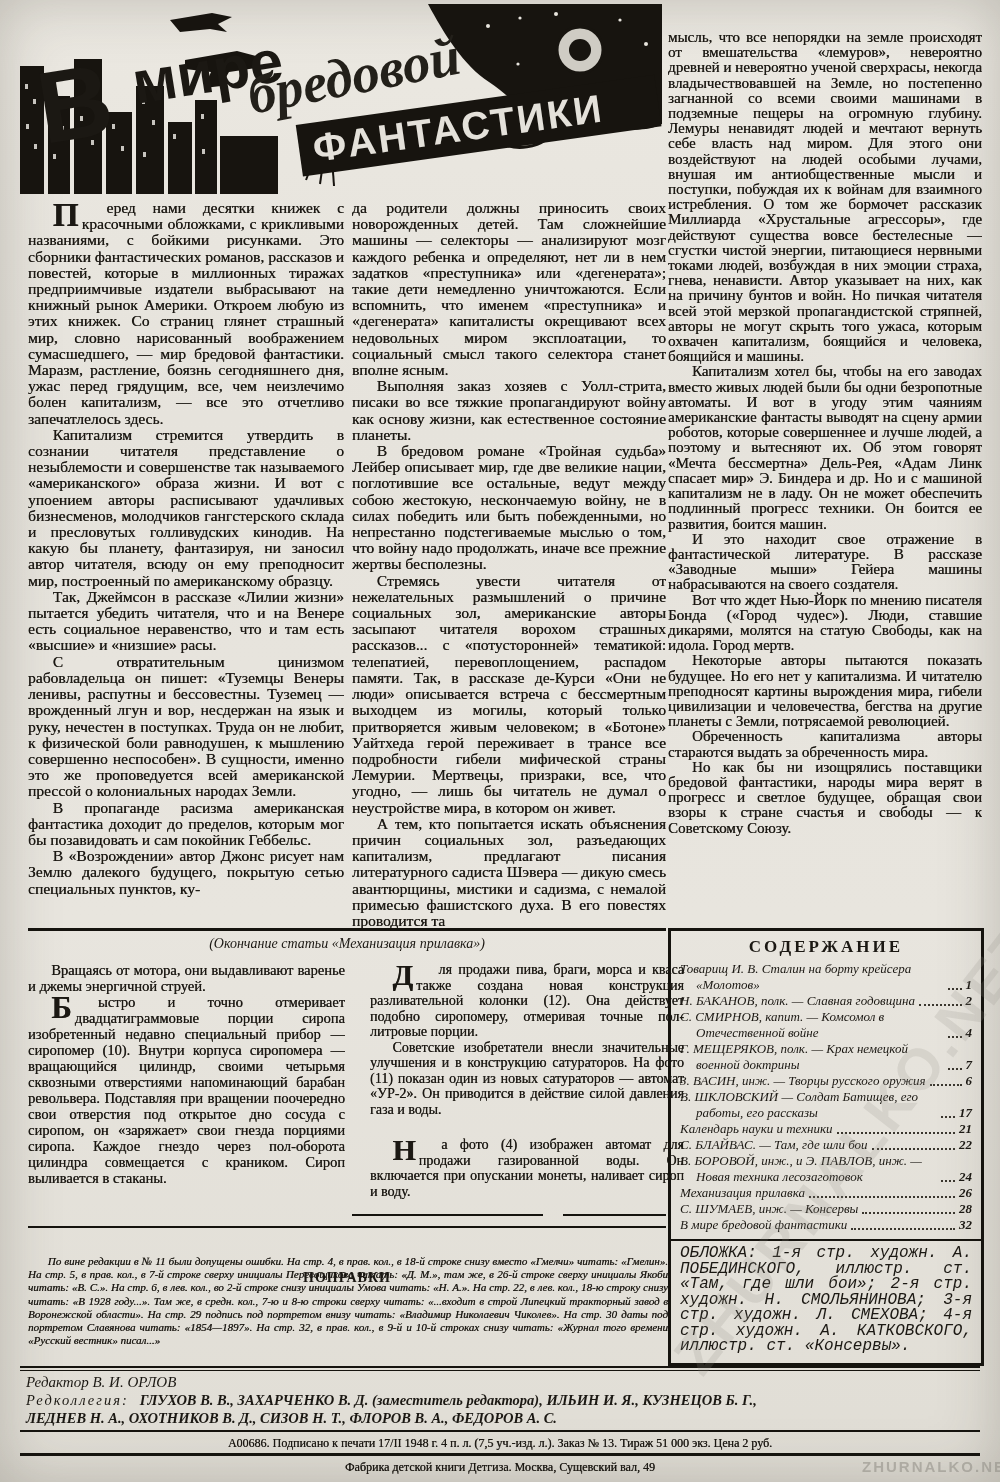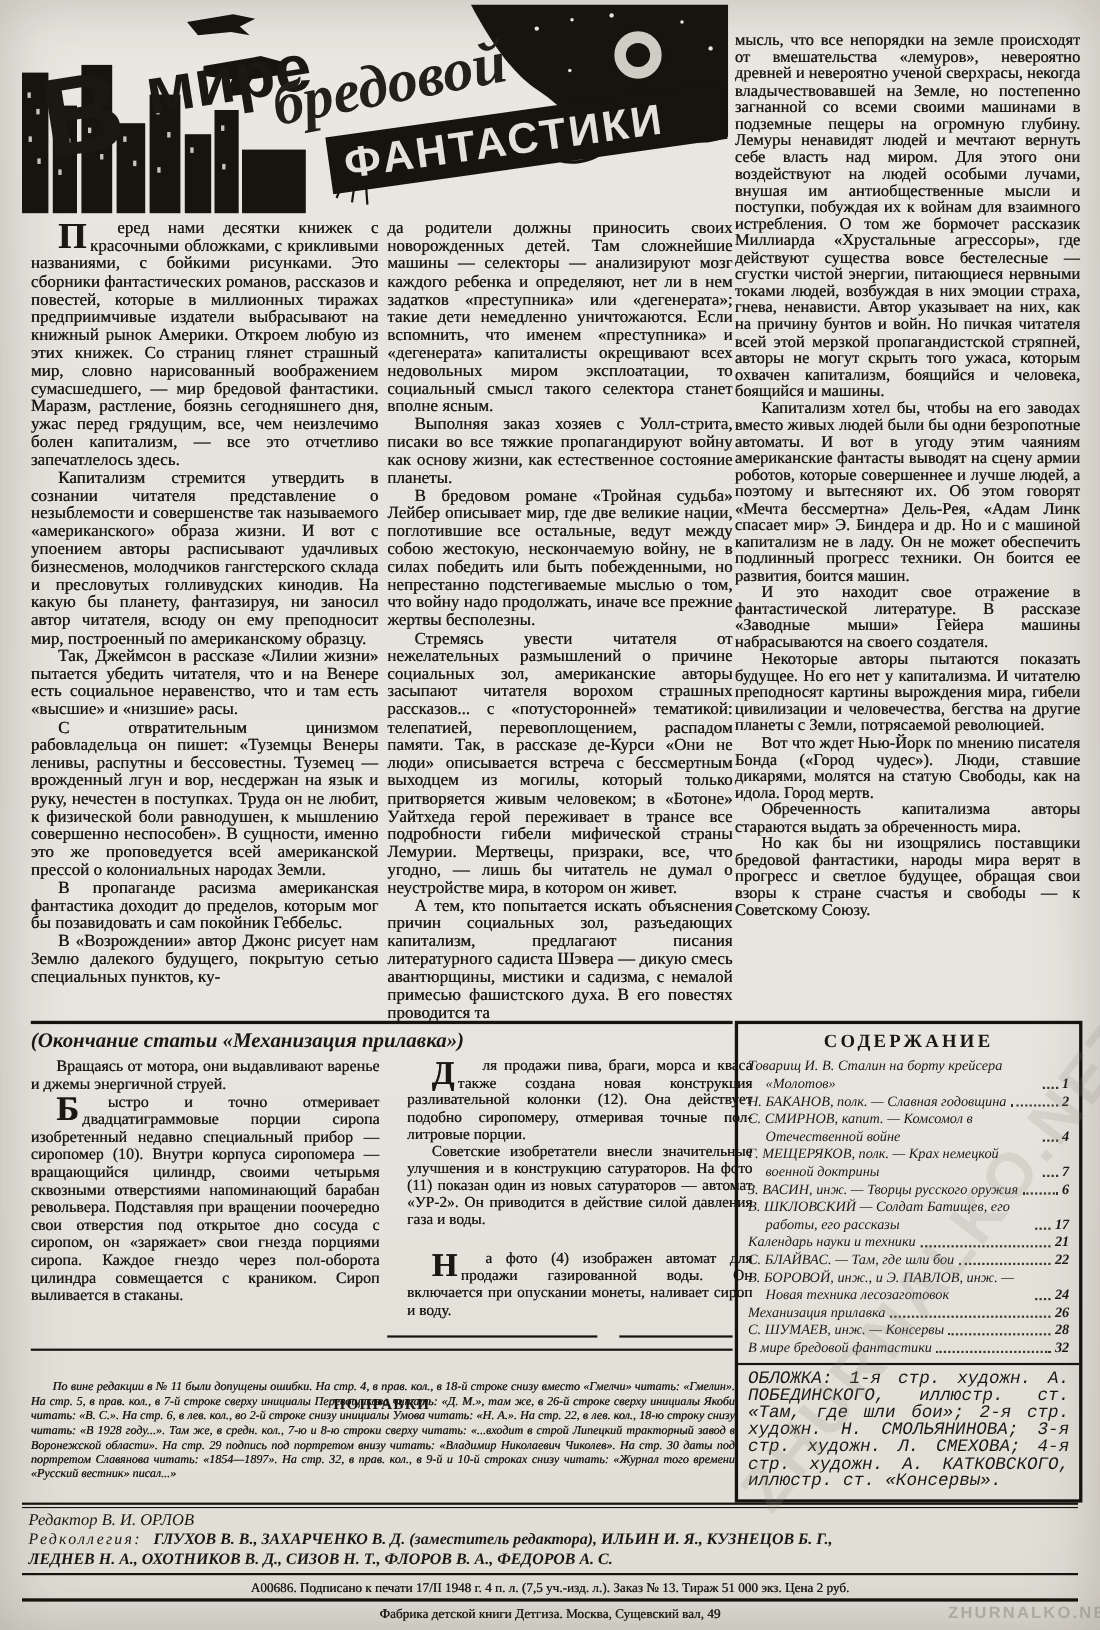--- a/index.html
+++ b/index.html
@@ -19,21 +19,21 @@
   .artcol p { margin:0; text-indent:1.6em; }
   p.noind { text-indent:0; }
   .fs1 { font-size:15.5px; line-height:16.2px; }
   .fs3 { font-size:15px;   line-height:15.2px; }
   .dc { text-indent:0; }
   .dc::first-letter { float:left; font-size:2.15em; line-height:.82; padding:1px 3px 0 0; font-weight:bold; }
 
   .rule  { background:#15130e; }
   .rule2 { border-top:2px solid #15130e; border-bottom:1px solid #15130e; height:5px; background:transparent; }
 
-  .mech-caption { font-style:italic; font-weight:bold; font-size:19px; text-align:left; }
+  .mech-caption { font-style:italic; font-weight:normal; font-size:14px; text-align:center; }
   .mechcol { text-align:justify; overflow:hidden; }
   .mechcol p { margin:0; text-indent:1.6em; }
   .mleft { font-size:14.5px; line-height:16px; }
   .mmid  { font-size:14px;   line-height:15.5px; }
   .gap-top { margin-top:20px !important; }
   .dinkus { display:flex; gap:20px; align-items:flex-start; }
   .dinkus span { border-top:2px solid #15130e; height:0; }
   .dinkus .d1 { flex:1.3; } .dinkus .d2 { flex:0.7; }
 
   
@@ -146,22 +146,22 @@
     <p>Выполняя заказ хозяев с Уолл-стрита, писаки во все тяжкие пропагандируют войну как основу жизни, как естественное состояние планеты.</p>
     <p>В бредовом романе «Тройная судьба» Лейбер описывает мир, где две великие нации, поглотившие все остальные, ведут между собою жестокую, нескончаемую войну, не в силах победить или быть побежденными, но непрестанно подстегиваемые мыслью о том, что войну надо продолжать, иначе все прежние жертвы бесполезны.</p>
     <p>Стремясь увести читателя от нежелательных размышлений о причине социальных зол, американские авторы засыпают читателя ворохом страшных рассказов... с «потусторонней» тематикой: телепатией, перевоплощением, распадом памяти. Так, в рассказе де-Курси «Они не люди» описывается встреча с бессмертным выходцем из могилы, который только притворяется живым человеком; в «Ботоне» Уайтхеда герой переживает в трансе все подробности гибели мифической страны Лемурии. Мертвецы, призраки, все, что угодно, — лишь бы читатель не думал о неустройстве мира, в котором он живет.</p>
     <p>А тем, кто попытается искать объяснения причин социальных зол, разъедающих капитализм, предлагают писания литературного садиста Шэвера — дикую смесь авантюрщины, мистики и садизма, с немалой примесью фашистского духа. В его повестях проводится та</p>
   </div>
 
   <div class="abs artcol fs3 ink" style="left:668px; top:30px; width:314px; height:893px;">
     <p class="noind">мысль, что все непорядки на земле происходят от вмешательства «лемуров», невероятно древней и невероятно ученой сверхрасы, некогда владычествовавшей на Земле, но постепенно загнанной со всеми своими машинами в подземные пещеры на огромную глубину. Лемуры ненавидят людей и мечтают вернуть себе власть над миром. Для этого они воздействуют на людей особыми лучами, внушая им антиобщественные мысли и поступки, побуждая их к войнам для взаимного истребления. О том же бормочет рассказик Миллиарда «Хрустальные агрессоры», где действуют существа вовсе бестелесные — сгустки чистой энергии, питающиеся нервными токами людей, возбуждая в них эмоции страха, гнева, ненависти. Автор указывает на них, как на причину бунтов и войн. Но пичкая читателя всей этой мерзкой пропагандистской стряпней, авторы не могут скрыть того ужаса, которым охвачен капитализм, боящийся и человека, боящийся и машины.</p>
     <p>Капитализм хотел бы, чтобы на его заводах вместо живых людей были бы одни безропотные автоматы. И вот в угоду этим чаяниям американские фантасты выводят на сцену армии роботов, которые совершеннее и лучше людей, а поэтому и вытесняют их. Об этом говорят «Мечта бессмертна» Дель-Рея, «Адам Линк спасает мир» Э. Биндера и др. Но и с машиной капитализм не в ладу. Он не может обеспечить подлинный прогресс техники. Он боится ее развития, боится машин.</p>
     <p>И это находит свое отражение в фантастической литературе. В рассказе «Заводные мыши» Гейера машины набрасываются на своего создателя.</p>
+    <p>Вот что ждет Нью-Йорк по мнению писателя Бонда («Город чудес»). Люди, ставшие дикарями, молятся на статую Свободы, как на идола. Город мертв.</p>
     <p>Некоторые авторы пытаются показать будущее. Но его нет у капитализма. И читателю преподносят картины вырождения мира, гибели цивилизации и человечества, бегства на другие планеты с Земли, потрясаемой революцией.</p>
-    <p>Вот что ждет Нью-Йорк по мнению писателя Бонда («Город чудес»). Люди, ставшие дикарями, молятся на статую Свободы, как на идола. Город мертв.</p>
     <p>Обреченность капитализма авторы стараются выдать за обреченность мира.</p>
     <p>Но как бы ни изощрялись поставщики бредовой фантастики, народы мира верят в прогресс и светлое будущее, обращая свои взоры к стране счастья и свободы — к Советскому Союзу.</p>
   </div>
 
   <div class="abs rule" style="left:28px; top:928px; width:638px; height:3px;"></div>
 
   <div class="abs mech-caption" style="left:28px; top:936px; width:638px;">(Окончание статьи «Механизация прилавка»)</div>
 
   <div class="abs mechcol mleft ink" style="left:28px; top:962px; width:317px; height:260px;">
     <p class="noind">Вращаясь от мотора, они выдавливают варенье и джемы энергичной струей.</p>

